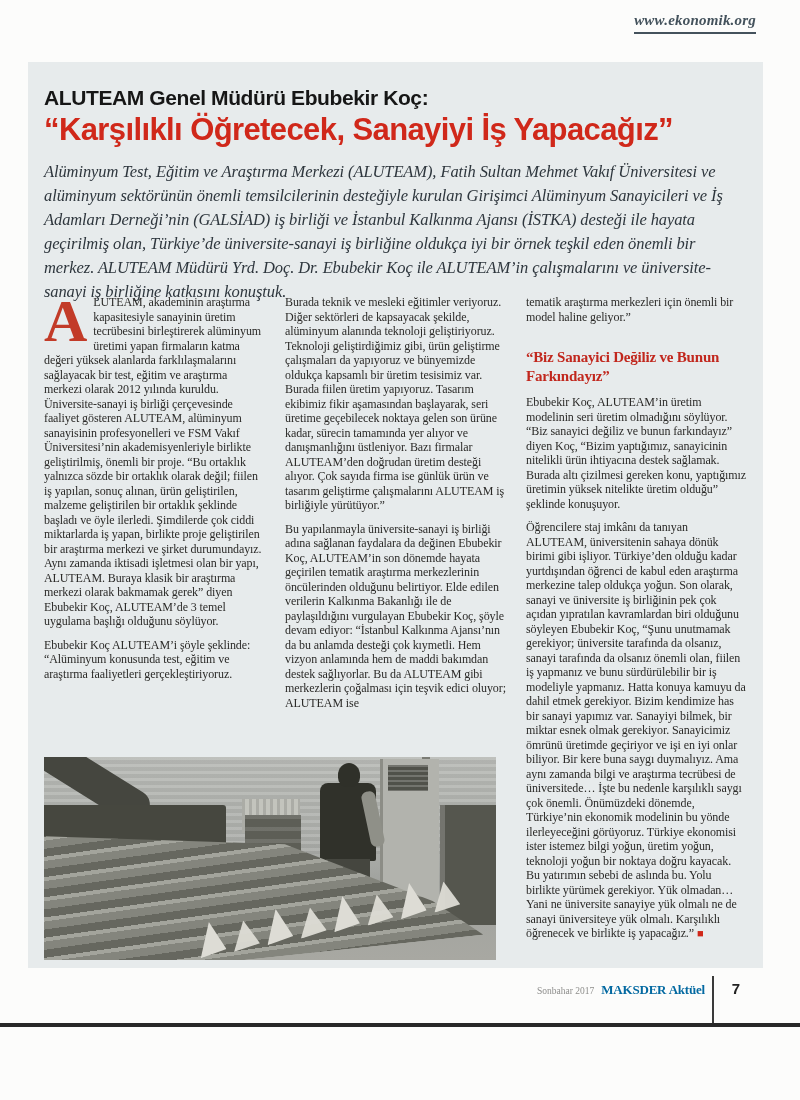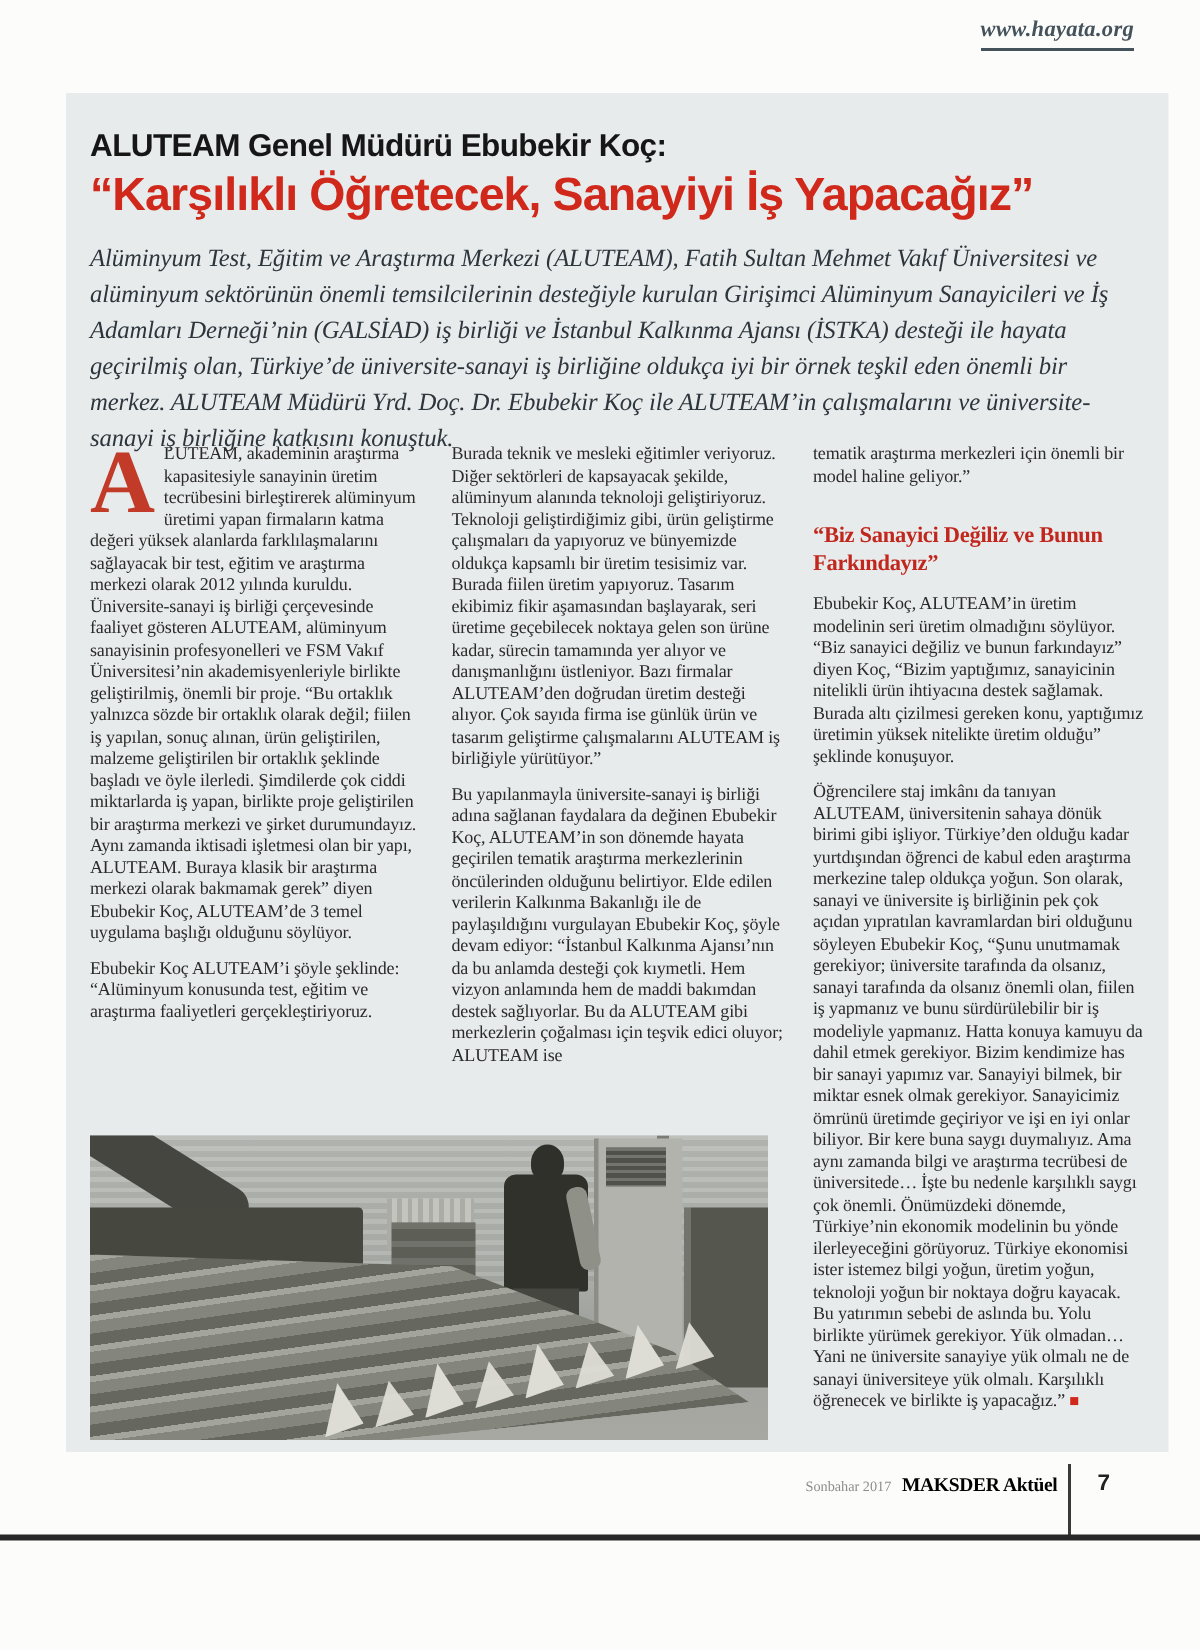--- a/index.html
+++ b/index.html
@@ -13,21 +13,21 @@
   
   .masthead{
     position:absolute;top:12px;right:44px;
     font-family:"Liberation Serif", serif;
     font-style:italic;font-weight:bold;font-size:15px;
     color:#44525c;border-bottom:2px solid #44525c;padding-bottom:3px;
     letter-spacing:.2px;
   }
   
   .panel{
-    position:absolute;left:44px;top:62px;width:735px;height:906px;
+    position:absolute;left:28px;top:62px;width:735px;height:906px;
     background:#e7ebec;box-sizing:border-box;padding:24px 16px 0 16px;
   }
   .kicker{
     font-family:"Liberation Sans", sans-serif;font-weight:700;
     font-size:21px;color:#161616;letter-spacing:-.4px;margin:0 0 2px 0;
   }
   .title{
     font-family:"Liberation Sans", sans-serif;font-weight:700;
     font-size:31px;color:#d0281a;letter-spacing:-.6px;margin:2px 0 12px 0;
   }
@@ -96,32 +96,32 @@
   }
   .tooth{width:27px;height:34px;background:#dddcd5;
     clip-path:polygon(0 100%,55% 0,100% 88%);}
   .tooth:nth-child(even){height:29px;opacity:.95;}
   
   .footer-meta{
     position:absolute;top:982px;right:95px;display:flex;align-items:baseline;gap:7px;
     font-family:Liberation Serif, serif;
   }
   .footer-season{font-size:9.5px;color:#8d8d8b;}
-  .footer-mag{font-size:13px;font-weight:700;color:#000000;letter-spacing:-.2px;}
+  .footer-mag{font-size:13px;font-weight:700;color:#0369a1;letter-spacing:-.2px;}
   .footer-divider{position:absolute;left:712px;top:976px;width:2px;height:48px;background:#3a3a3a;}
   .footer-page{
     position:absolute;top:980px;right:60px;
     font-family:"Liberation Sans", sans-serif;font-weight:700;font-size:15px;color:#222;
   }
   .bottom-rule{position:absolute;left:0;top:1023px;width:800px;height:4px;background:#282828;}
 </style>
 </head>
 <body>
 
-<div class="masthead">www.hayata.org</div>
+<div class="masthead">www.ekonomik.org</div>
 
 <div class="panel">
 
   <h2 class="kicker">ALUTEAM Genel Müdürü Ebubekir Koç:</h2>
   <h1 class="title">“Karşılıklı Öğretecek, Sanayiyi İş Yapacağız”</h1>
   <p class="intro">Alüminyum Test, Eğitim ve Araştırma Merkezi (ALUTEAM), Fatih Sultan Mehmet Vakıf Üniversitesi ve alüminyum sektörünün önemli temsilcilerinin desteğiyle kurulan Girişimci Alüminyum Sanayicileri ve İş Adamları Derneği’nin (GALSİAD) iş birliği ve İstanbul Kalkınma Ajansı (İSTKA) desteği ile hayata geçirilmiş olan, Türkiye’de üniversite-sanayi iş birliğine oldukça iyi bir örnek teşkil eden önemli bir merkez. ALUTEAM Müdürü Yrd. Doç. Dr. Ebubekir Koç ile ALUTEAM’in çalışmalarını ve üniversite-sanayi iş birliğine katkısını konuştuk.</p>
 
   <div class="columns">
 
     <div class="col col-clip">

